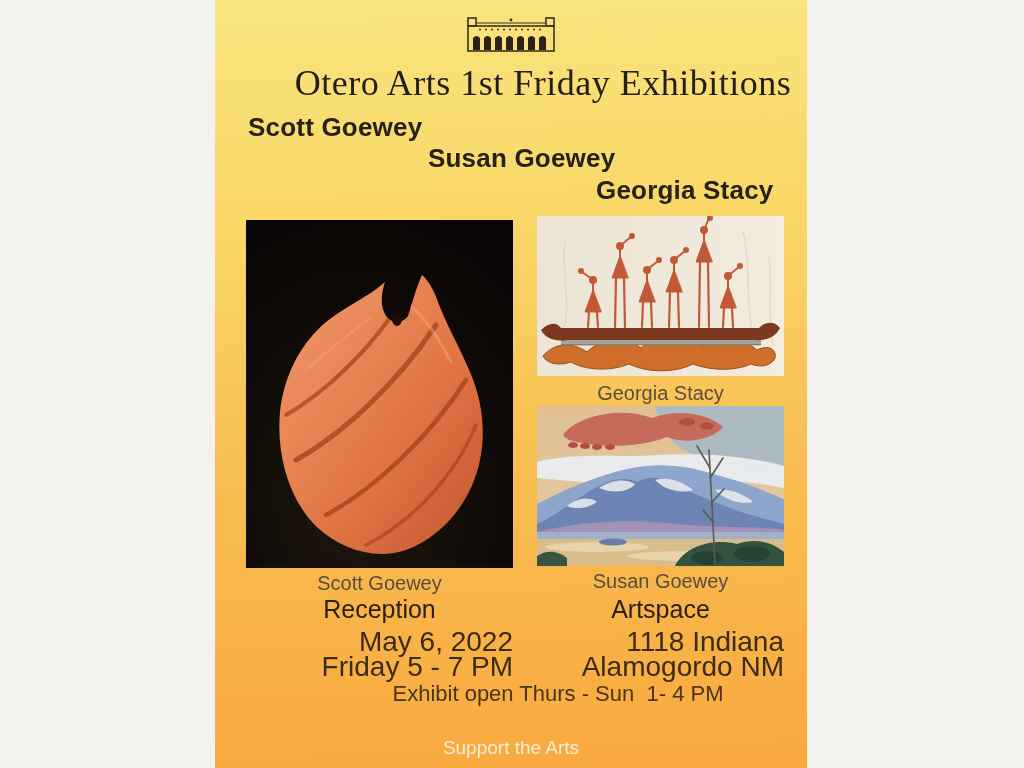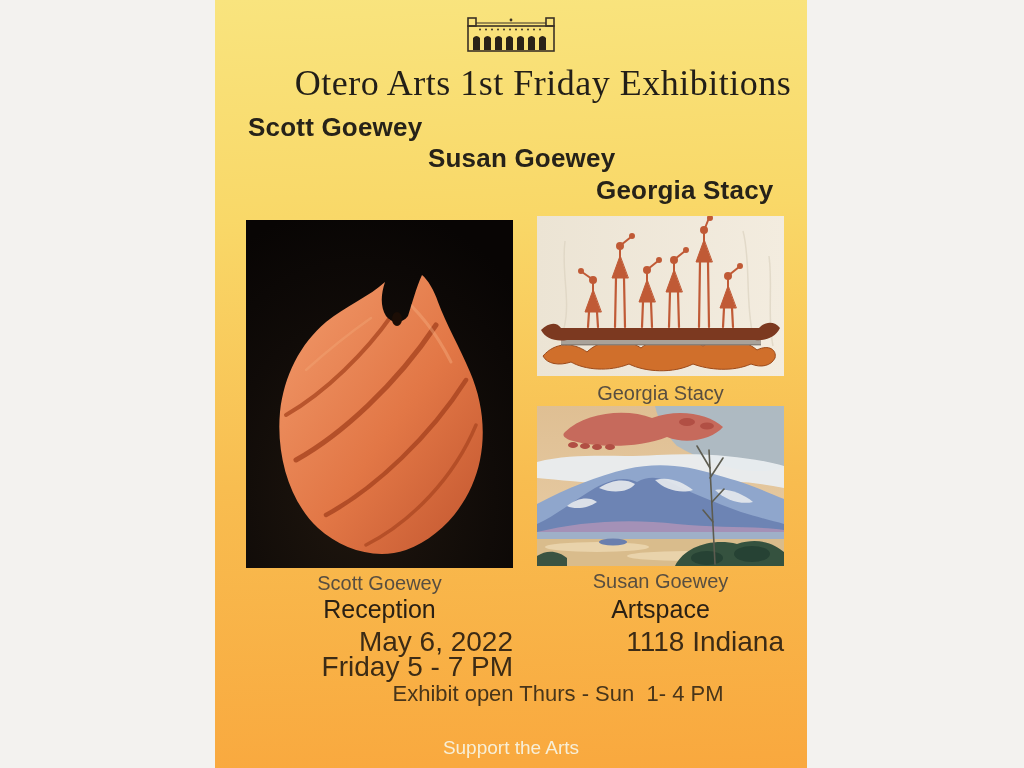--- a/index.html
+++ b/index.html
@@ -262,17 +262,18 @@
 
   <div class="caption cap-scott">Scott Goewey</div>
   <div class="caption cap-susan">Susan Goewey</div>
 
   <div class="info-h col-left y-h">Reception</div>
   <div class="info-line col-left y-l1">May 6, 2022</div>
   <div class="info-line col-left y-l2">Friday 5 - 7 PM</div>
 
   <div class="info-h col-right y-h">Artspace</div>
   <div class="info-line col-right y-l1">1118 Indiana</div>
+  <div class="info-line col-right y-l2">Alamogordo NM</div>
 
   <div class="footer-line f1">Exhibit open Thurs - Sun  1- 4 PM</div>
   <div class="footer-line f3">Support the Arts</div>
 
 </div>
 
 </body></html>

